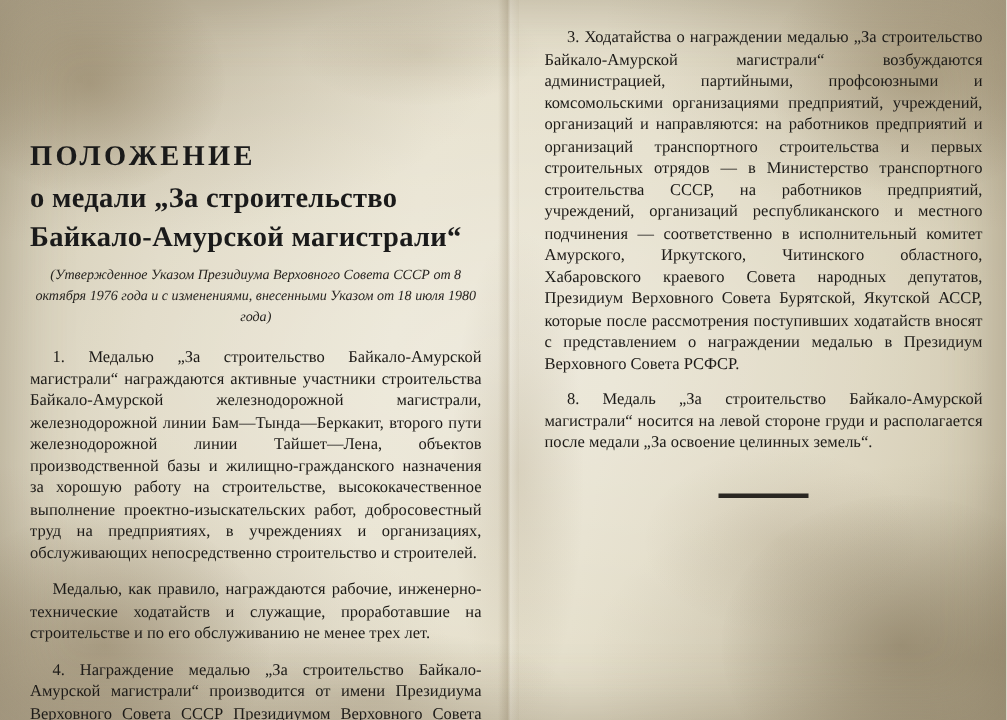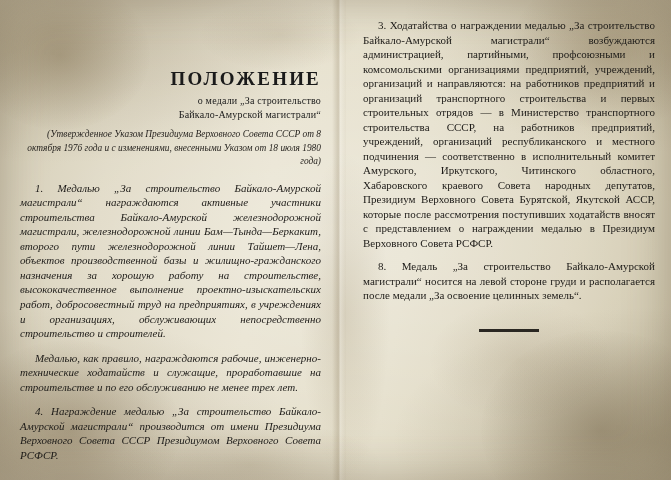--- a/index.html
+++ b/index.html
@@ -71,54 +71,54 @@
   .col-left {
     width: 317px;
     padding-right: 16px;
   }
   .col-right {
     width: 318px;
     padding-left: 26px;
   }
 
   .doc-title {
-    text-align: right;
-    margin-top: 50px;
+    text-align: left;
+    margin-top: 76px;
     color: #1a1a1a;
   }
   .doc-title .t1 {
     font-size: 19px;
     font-weight: bold;
     letter-spacing: 2.2px;
   }
   .doc-title .t2 {
-    font-size: 10px;
-    font-weight: normal;
+    font-size: 19px;
+    font-weight: bold;
     margin-top: 4px;
     line-height: 1.35;
     letter-spacing: 0.2px;
   }
   .doc-subtitle {
-    text-align: right;
+    text-align: center;
     font-size: 9.4px;
     font-style: italic;
     line-height: 1.45;
     margin-top: 7px;
     color: #26231f;
   }
   p.body {
     font-size: 11px;
     line-height: 1.32;
     text-align: justify;
     text-indent: 15px;
     margin: 0 0 9px 0;
     color: #1d1b18;
     hyphens: auto;
   }
-  .col-left p.body { margin-bottom: 10px; font-style: italic; }
+  .col-left p.body { margin-bottom: 10px; }
   .col-left .first-para { margin-top: 12px; }
   .col-right p.body:first-child { margin-top: 0; }
   .rule {
     width: 60px;
     height: 3px;
     background: #2a2722;
     margin: 26px auto 0 auto;
   }
   .rule-wrap { text-align: center; }
 </style>

